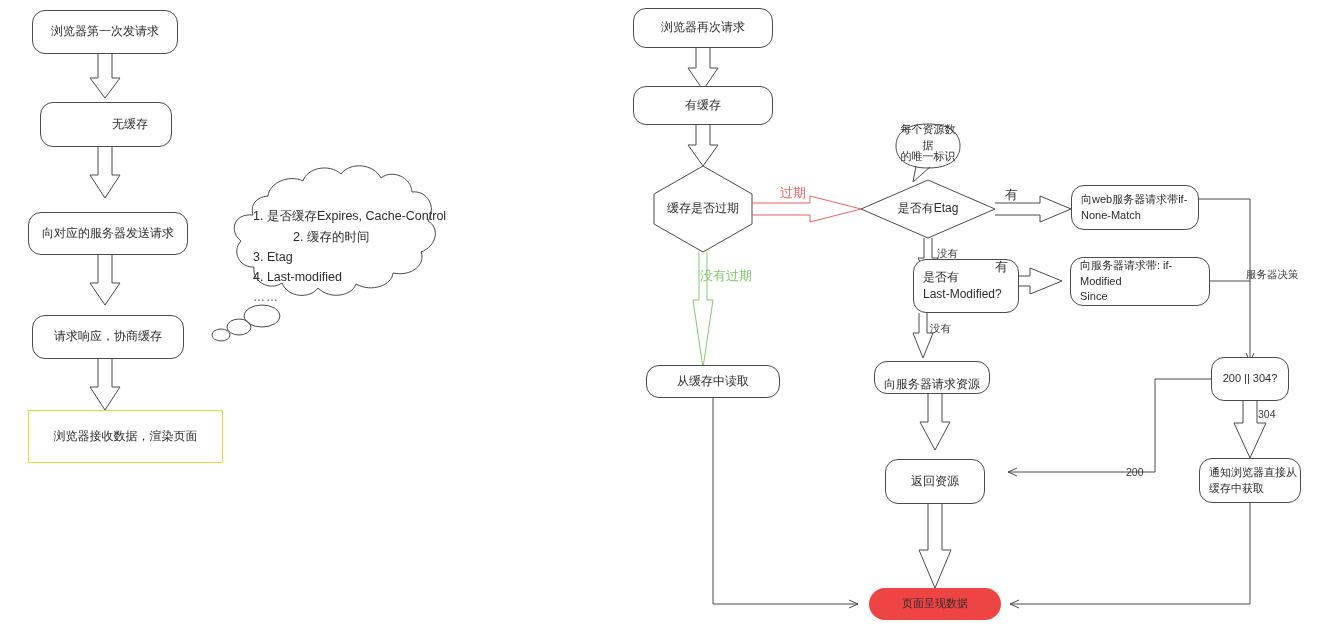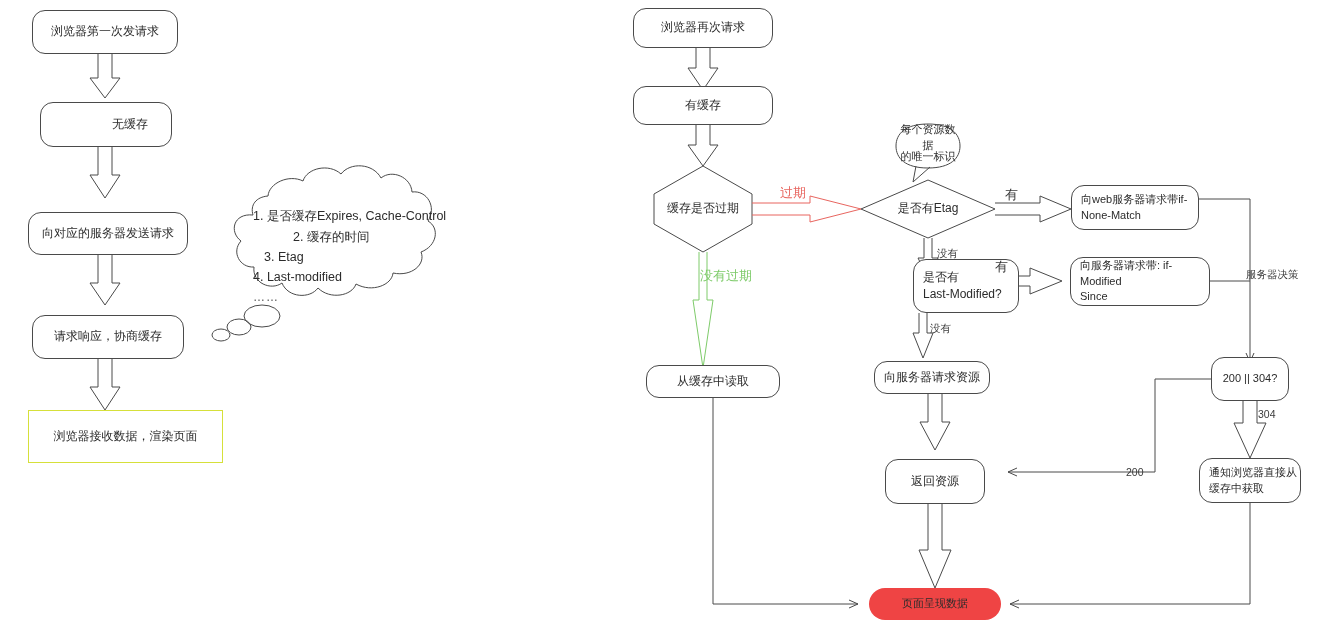--- a/index.html
+++ b/index.html
@@ -108,21 +108,21 @@
   <div class="node rounded" style="left:32px;top:315px;width:152px;height:44px;justify-content:center;">
     <span>请求响应，协商缓存</span>
   </div>
 
   <div class="node rect-yellow" style="left:28px;top:410px;width:195px;height:53px;">
     <span>浏览器接收数据，渲染页面</span>
   </div>
 
   <div class="cloudtext" style="left:253px;top:206px;">1. 是否缓存Expires, Cache-Control</div>
   <div class="cloudtext" style="left:253px;top:227px;margin-left:40px;">2. 缓存的时间</div>
-  <div class="cloudtext" style="left:264px;top:247px;">3. Etag</div>
+  <div class="cloudtext" style="left:253px;top:247px;">3. Etag</div>
   <div class="cloudtext" style="left:253px;top:267px;">4. Last-modified</div>
   <div class="dots" style="left:253px;top:290px;">……</div>
 
   <div class="node rounded" style="left:633px;top:8px;width:140px;height:40px;">
     <span>浏览器再次请求</span>
   </div>
 
   <div class="node rounded" style="left:633px;top:86px;width:140px;height:39px;">
     <span>有缓存</span>
   </div>
@@ -144,21 +144,21 @@
   </div>
   <div class="node" style="left:896px;top:149px;width:64px;height:16px;font-size:11px;">
     <span>的唯一标识</span>
   </div>
 
   <div class="node rounded left-al" style="left:872px;top:259px;width:106px;height:54px;white-space:pre-line;margin-left:41px;">
     <span>是否有
 Last-Modified?</span>
   </div>
 
-  <div class="node rounded" style="left:874px;top:361px;width:116px;height:33px;">
+  <div class="node rounded" style="left:874px;top:361px;width:116px;height:33px;align-items:flex-end;">
     <span>向服务器请求资源</span>
   </div>
 
   <div class="node rounded" style="left:885px;top:459px;width:100px;height:45px;">
     <span>返回资源</span>
   </div>
 
   <div class="node rounded left-al" style="left:1071px;top:185px;width:128px;height:45px;white-space:pre-line;font-size:11px;">
     <span>向web服务器请求带if-
 None-Match</span>

